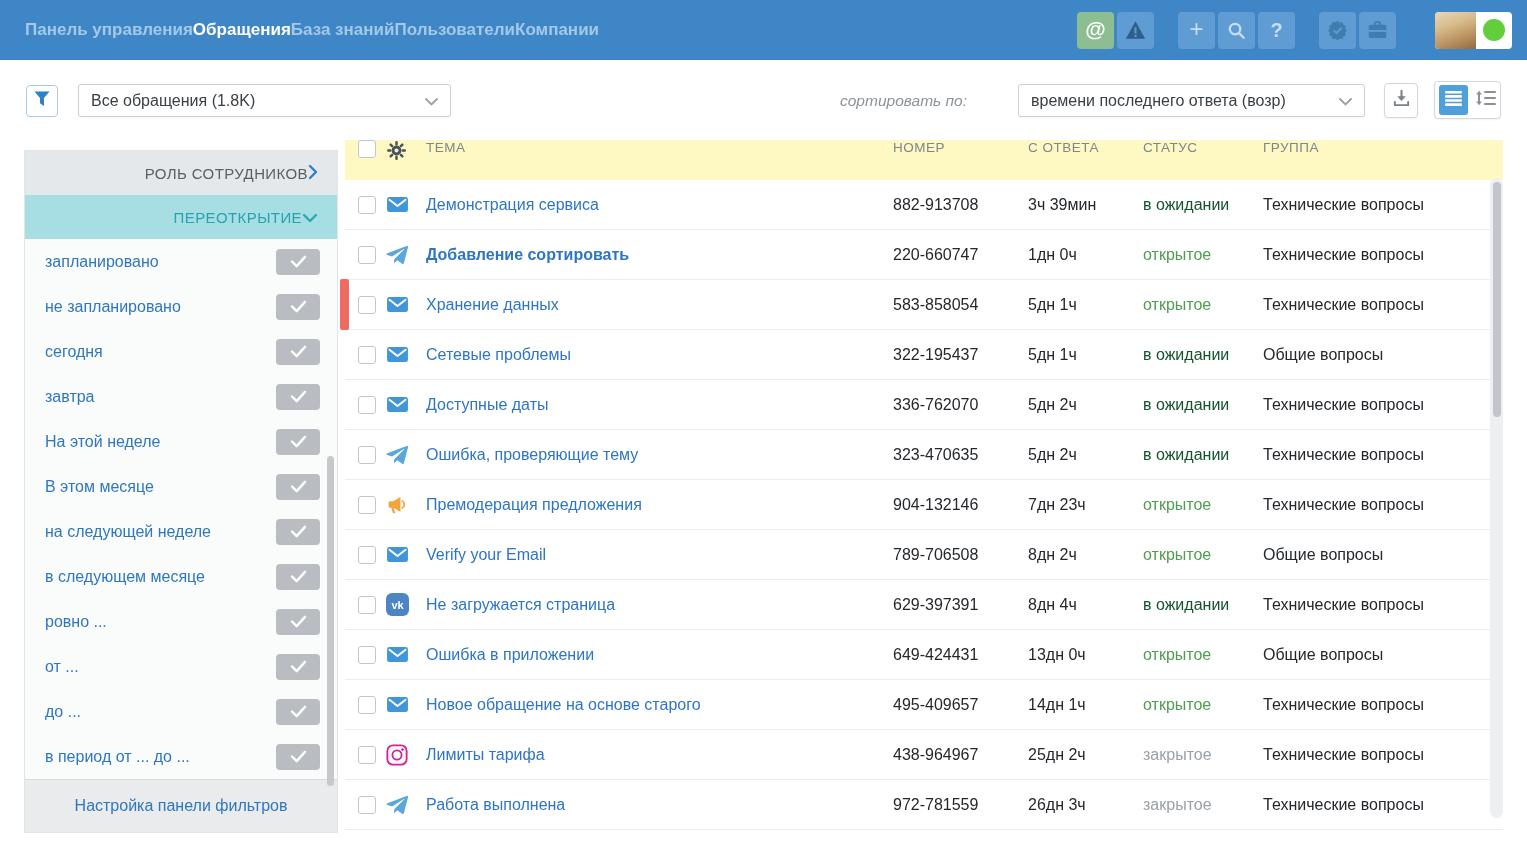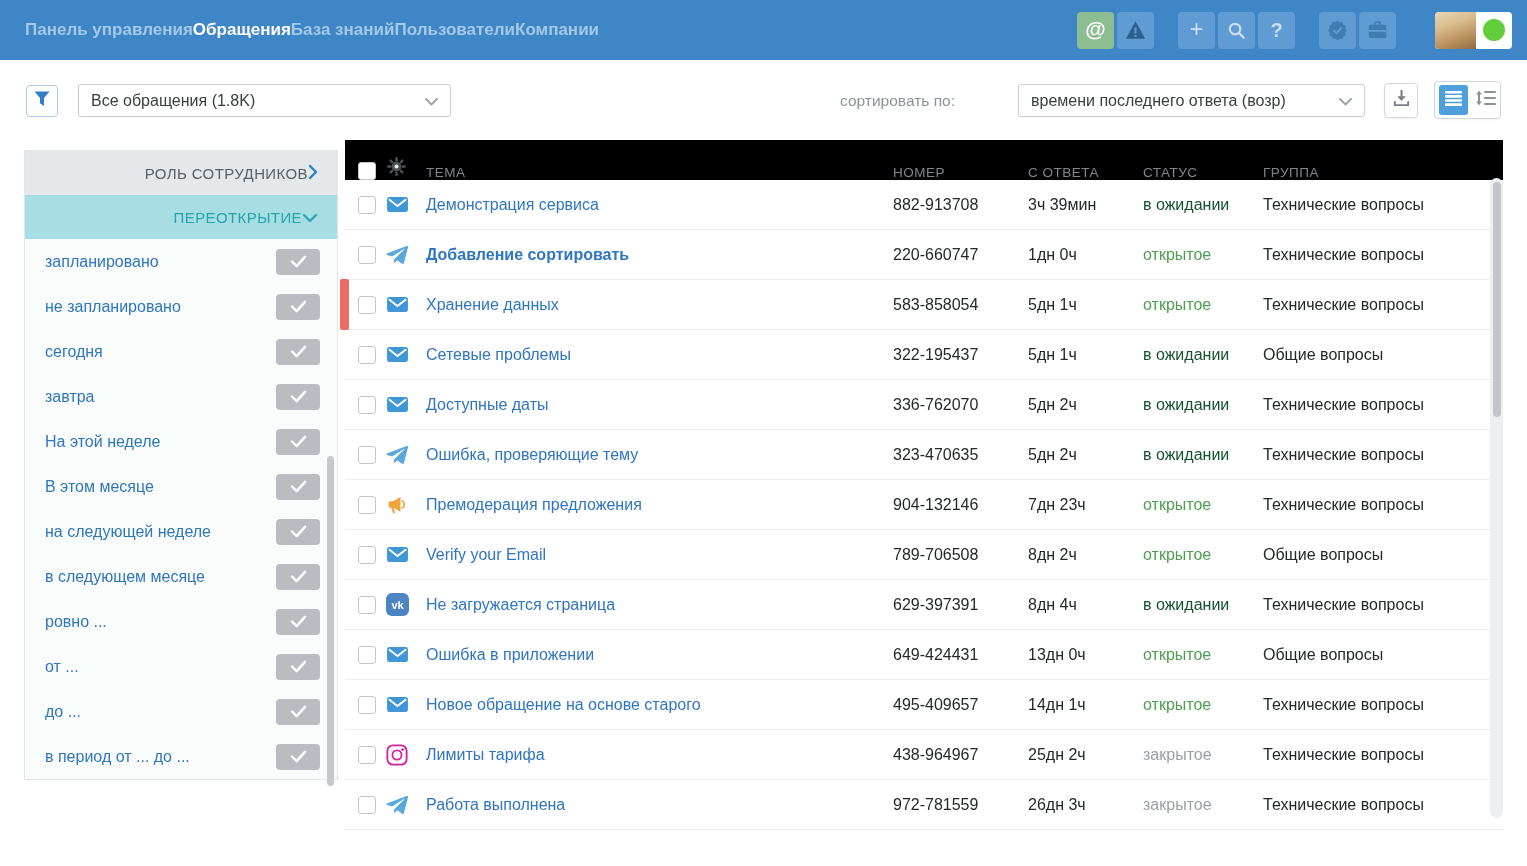--- a/index.html
+++ b/index.html
@@ -32,21 +32,21 @@
   
   .toolbar { position:relative; height:80px; background:#fff; }
   .funnel-btn { position:absolute; left:26px; top:25px; width:32px; height:32px;
     border:1px solid #A9CBE8; border-radius:4px; background:#fff;
     display:flex; align-items:center; justify-content:center; cursor:pointer; }
   .select { border:1px solid #CBD0D4; border-radius:3px; background:#fff;
     display:flex; align-items:center; justify-content:space-between;
     padding:0 12px; font-size:16px; color:#3A4045; cursor:pointer;
     box-shadow:0 1px 2px rgba(0,0,0,0.04); }
   .filter-select { position:absolute; left:78px; top:24px; width:373px; height:33px; }
-  .sort-label { position:absolute; left:840px; top:32px; color:#8A9399; font-size:15.5px; }
+  .sort-label { position:absolute; left:840px; top:32px; color:#8A9399; font-size:15.5px;font-style:italic; }
   .sort-select { position:absolute; left:1018px; top:24px; width:347px; height:33px; }
   .download-btn { position:absolute; left:1384px; top:23px; width:34px; height:35px;
     border:1px solid #D3D7DA; border-radius:4px; background:#fff;
     display:flex; align-items:center; justify-content:center; cursor:pointer;
     box-shadow:0 1px 2px rgba(0,0,0,0.05); }
   .view-toggle { position:absolute; left:1434px; top:21px; width:67px; height:38px;
     border:1px solid #D3D7DA; border-radius:4px; background:#fff;
     display:flex; align-items:center; box-shadow:0 1px 2px rgba(0,0,0,0.05); }
   .vt-btn { width:30px; height:30px; margin-left:4px; border-radius:3px;
     display:flex; align-items:center; justify-content:center; cursor:pointer; }
@@ -65,21 +65,21 @@
   .toggle { width:44px; height:26px; border-radius:4px; background:#B9BDC1;
     display:flex; align-items:center; justify-content:center; cursor:pointer; }
   .side-footer { height:53px; background:#E9EBEC; border-top:1px solid #D9DCDE;
     display:flex; align-items:center; justify-content:center;
     color:#2F77BD; font-size:16px; cursor:pointer; }
   .side-scroll { position:absolute; right:3px; top:305px; width:7px; height:330px;
     background:#C6C9CC; border-radius:4px; }
 
   
   .table { position:absolute; left:345px; top:140px; width:1158px; }
-  .thead { height:40px; background:#000000; display:flex; align-items:flex-end;
+  .thead { height:40px; background:#fef9c3; display:flex; align-items:flex-start;
     color:#7E878E; font-size:13.5px; letter-spacing:.5px; }
   .trow { height:50px; background:#fff; border-bottom:1px solid #EAEDEF;
     display:flex; align-items:center; position:relative; font-size:16px; color:#24282C; }
   .trow.marked::before { content:''; position:absolute; left:-5px; top:-1px; bottom:-1px;
     width:9px; background:#ED6B62; border-radius:2px; }
   .c-cb { width:41px; padding-left:13px; display:flex; align-items:center; }
   .c-icon { width:40px; display:flex; align-items:center; }
   .c-subj { flex:1; padding-right:10px; overflow:hidden; white-space:nowrap; }
   .c-num { width:135px; }
   .c-since { width:115px; }
@@ -358,20 +358,23 @@
 
   <div class="side-item">
     <span class="side-label">в период от ... до ...</span>
     <span class="toggle">
       <svg width="17" height="13" viewBox="0 0 18 14">
             <polyline points="2,7 7,12 16,2" stroke="#fff" stroke-width="2.6" fill="none" stroke-linecap="round" stroke-linejoin="round"></polyline>
           </svg>
     </span>
   </div>
 </div>
+  <div class="side-footer">
+    <span>Настройка панели фильтров</span>
+  </div>
   <div class="side-scroll"></div>
 </div>
 
 <div class="table">
   <div class="thead">
     <div class="c-cb">
         <span class="cb"></span>
       </div>
     <div class="c-icon">
       <span>

